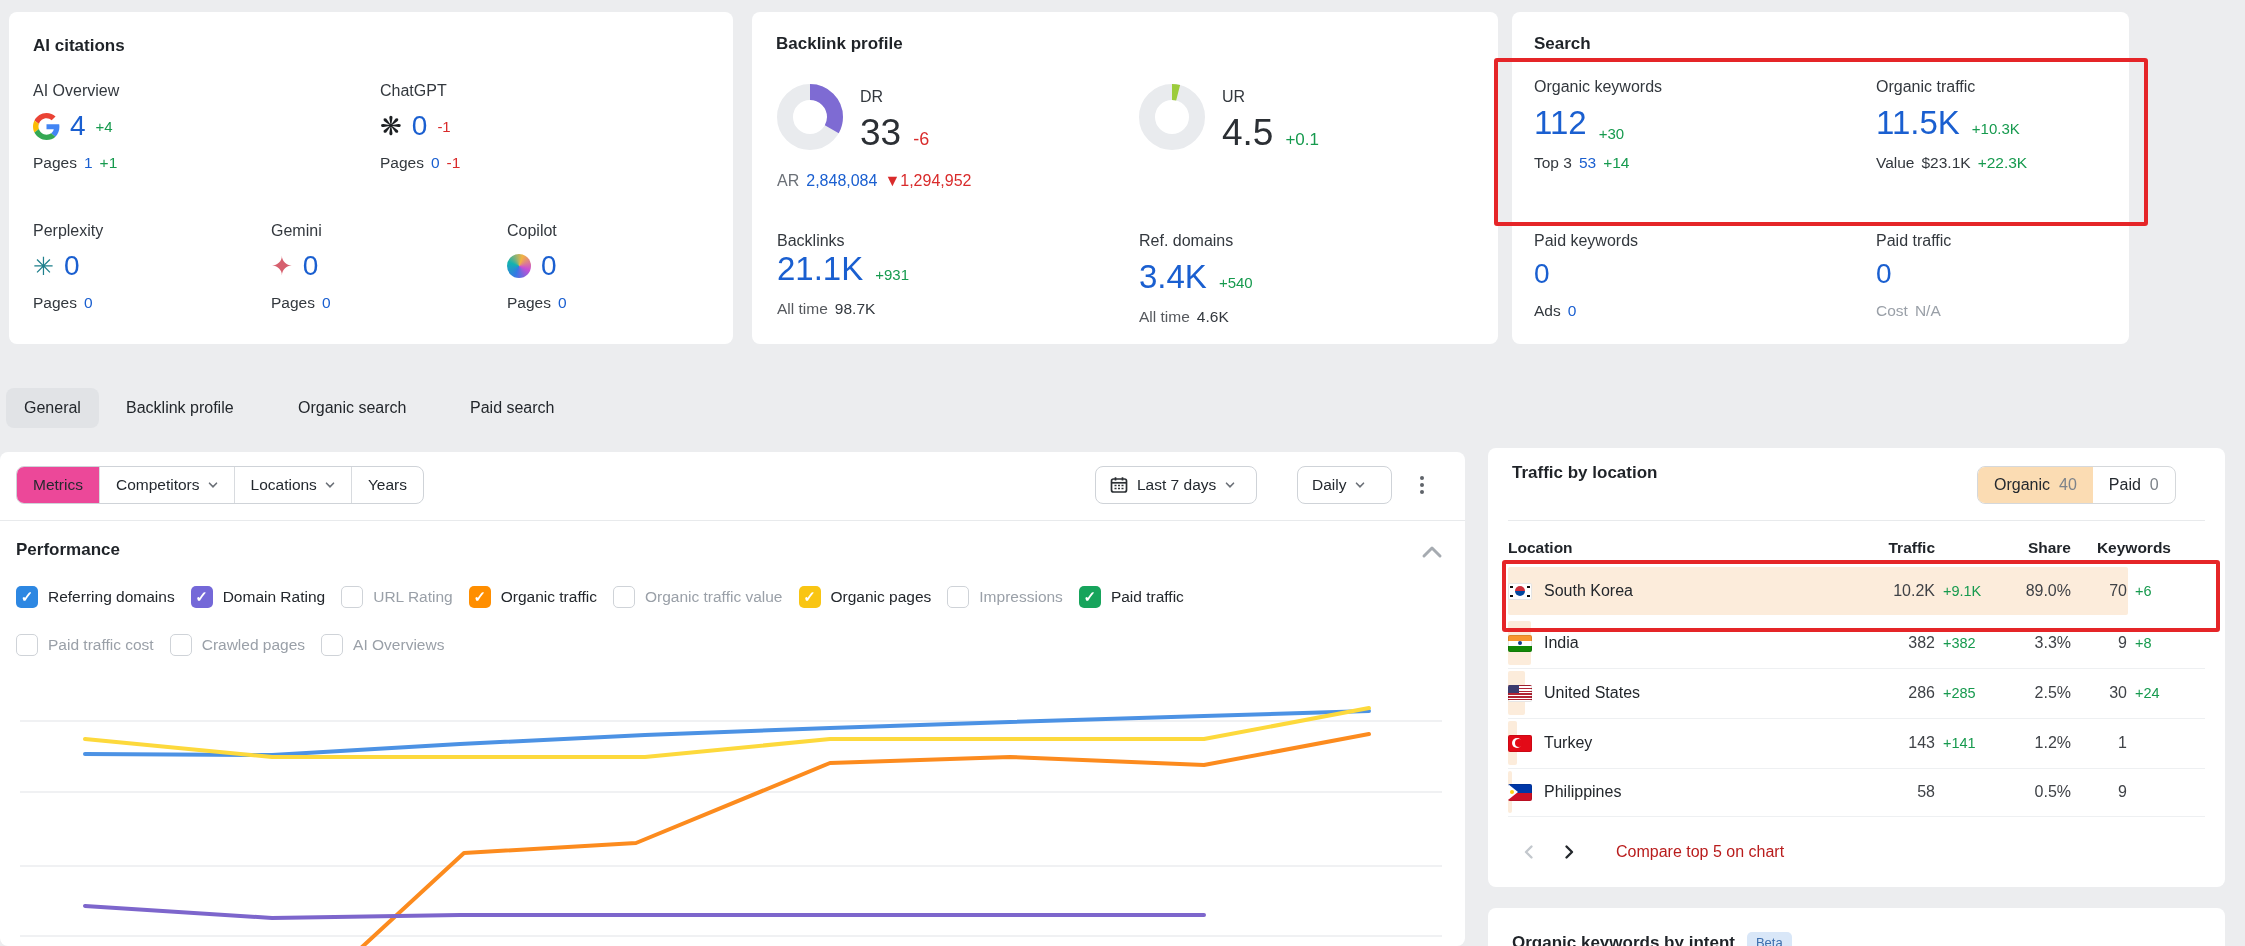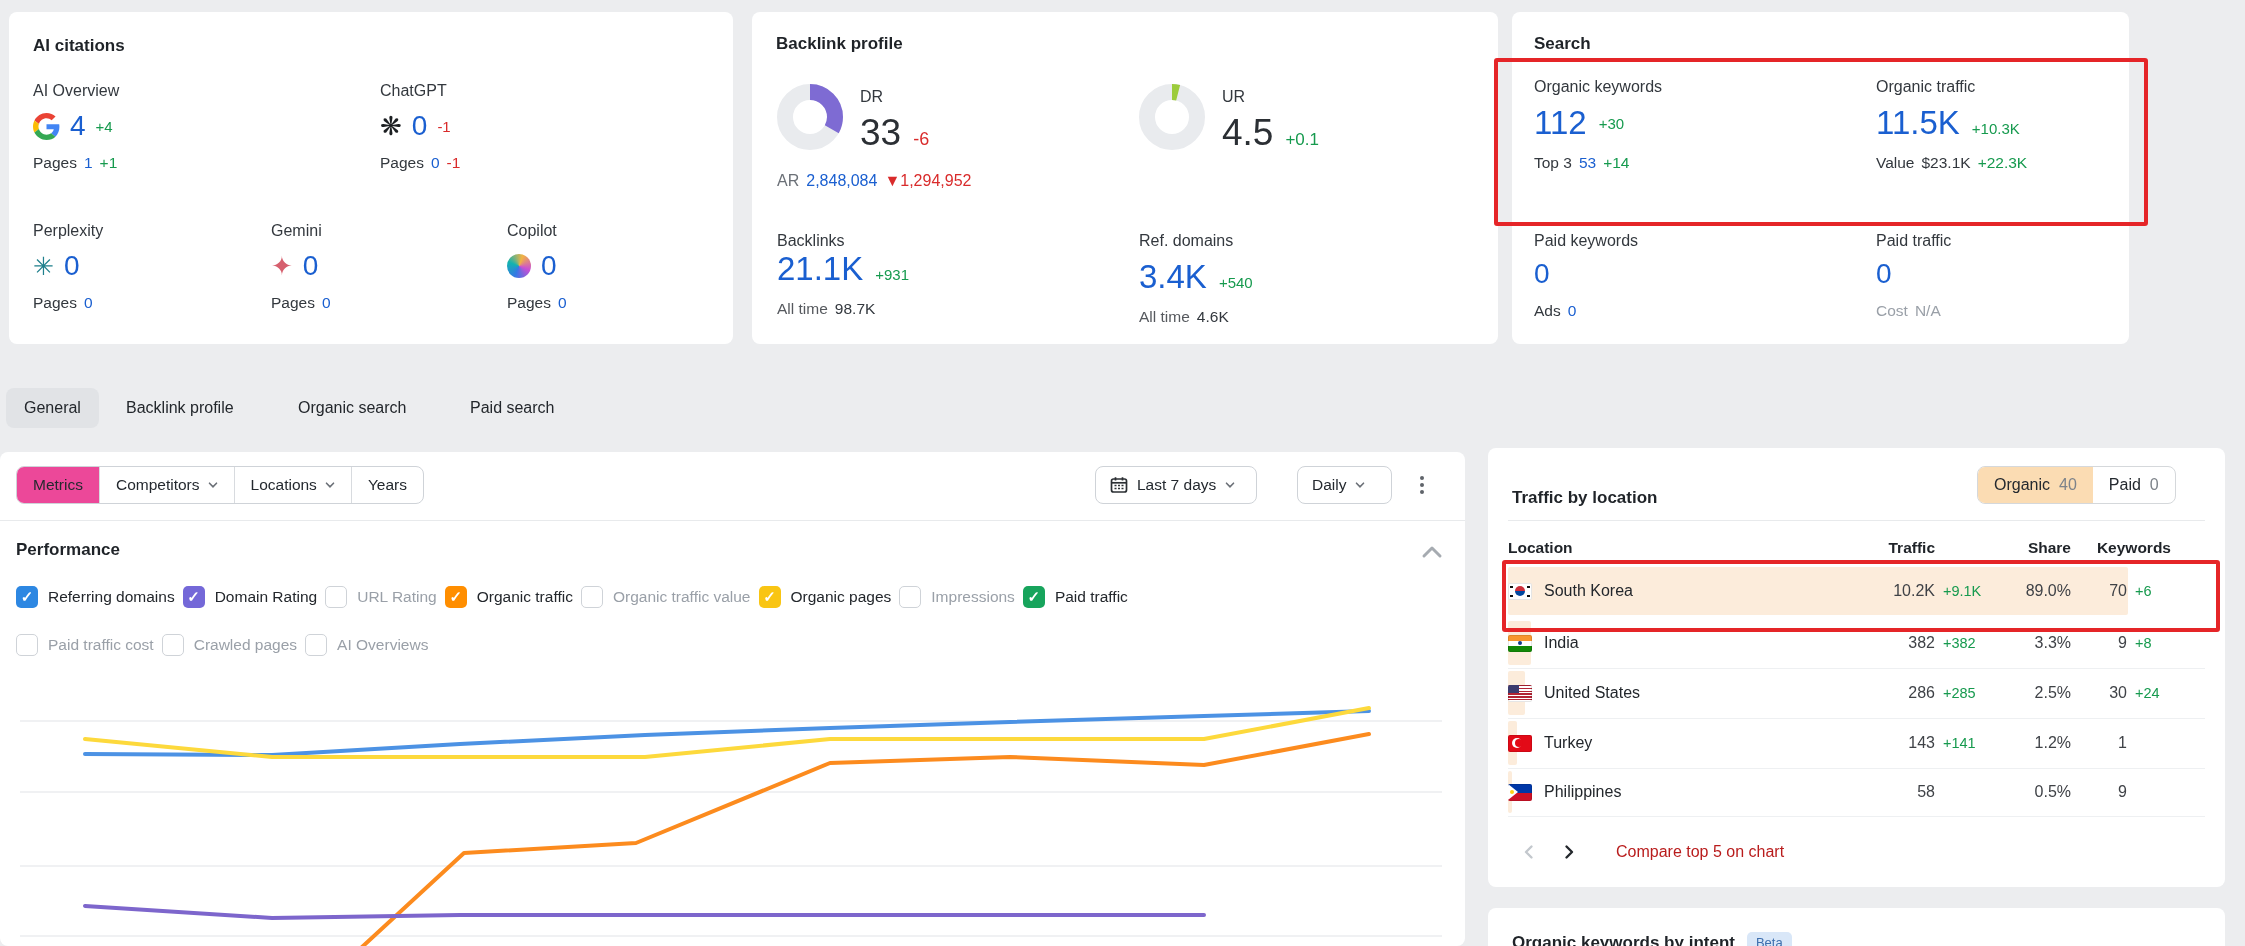--- a/index.html
+++ b/index.html
@@ -32,21 +32,21 @@
   .seg-group{position:absolute;display:flex;border:1px solid #cfd3d8;border-radius:8px;background:#fff;height:38px;box-sizing:border-box;overflow:hidden}
   .seg{display:flex;align-items:center;gap:8px;padding:0 16px;font-size:15.5px;color:#24292f;border-right:1px solid #d8dbdf}
   .seg:last-child{border-right:none}
   .seg.active{background:#ec4899}
   .btn{position:absolute;display:flex;align-items:center;gap:9px;border:1px solid #cfd3d8;border-radius:8px;
        background:#fff;height:38px;padding:0 14px;font-size:15.5px;color:#24292f;box-sizing:border-box}
   .chev{width:10px;height:10px;flex:none}
   .kebab{position:absolute;width:4px}
   .kebab i{display:block;width:4px;height:4px;border-radius:50%;background:#5f646a;margin:3px 0}
   
-  .cbrow{position:absolute;display:flex;gap:8px;align-items:center}
+  .cbrow{position:absolute;display:flex;gap:16px;align-items:center}
   .cbitem{display:flex;align-items:center;gap:10px;font-size:15.5px}
   .cbbox{width:22px;height:22px;border-radius:5px;box-sizing:border-box;position:relative;flex:none}
   .cbbox.off{border:1.5px solid #cfd3d8;background:#fff}
   .cbbox.on::after{content:"✓";position:absolute;left:0;top:0;width:100%;height:100%;
        display:flex;align-items:center;justify-content:center;color:#fff;font-size:15px;font-weight:700}
   .cblabel.on{color:#23272c}.cblabel.off{color:#9aa0a8}
   
   .trow{position:absolute;left:0;width:737px;display:grid;
         grid-template-columns:20px 351px 76px 58px 78px 56px 44px 20px;align-items:center}
   .trow .cell-r{text-align:right;font-size:16px;color:#3f4247}
@@ -213,21 +213,21 @@
       <span style="color:#33383e">4.6K</span>
     </div>
   </div>
 </div>
 
 <div class="card" style="left:1512px;top:12px;width:617px;height:332px">
   <div class="ctitle" style="left:22px;top:22px">Search</div>
 
   <div style="position:absolute;left:22px;top:64px">
     <div class="mlabel"><span>Organic keywords</span><sup class="info"></sup></div>
-    <div style="display:flex;align-items:center;gap:12px;margin-top:8px">
+    <div style="display:flex;align-items:flex-end;gap:12px;margin-top:8px">
       <span class="bigger">112</span>
       <span class="pos" style="font-size:15px">+30</span>
     </div>
     <div class="sub">
       <span>Top 3</span>
       <span class="pv">53</span>
       <span class="pos">+14</span>
     </div>
   </div>
 
@@ -380,21 +380,21 @@
       <line x1="20" x2="1442" y1="206" y2="206" stroke="#f0f1f3" stroke-width="2"></line>
       <line x1="20" x2="1442" y1="276" y2="276" stroke="#f0f1f3" stroke-width="2"></line>
       <polyline points="85,94 272,95 460,84 645,75 830,68 1010,62 1204,56 1369,51" fill="none" stroke="#4c92e4" stroke-width="4" stroke-linejoin="round" stroke-linecap="round"></polyline>
       <polyline points="85,79 272,97 460,97 645,97 830,79 1010,79 1204,79 1369,48" fill="none" stroke="#fdd93c" stroke-width="4" stroke-linejoin="round" stroke-linecap="round"></polyline>
       <polyline points="272,370 464,193 636,183 830,103 1010,97 1204,105 1369,74" fill="none" stroke="#fc8b1e" stroke-width="4" stroke-linejoin="round" stroke-linecap="round"></polyline>
       <polyline points="85,246 272,258 460,255 645,255 830,255 1010,255 1204,255" fill="none" stroke="#7d66cc" stroke-width="4" stroke-linejoin="round" stroke-linecap="round"></polyline>
     </svg>
 </div>
 
 <div class="card" style="left:1488px;top:448px;width:737px;height:439px">
-  <div class="ctitle" style="left:24px;top:40px">Traffic by location</div>
+  <div class="ctitle" style="left:24px;top:15px">Traffic by location</div>
 
   <div class="toggle" style="left:489px;top:18px">
     <div class="tg active">
       <span>Organic</span>
       <span class="cnt">40</span>
       </div>
     <div class="tg">
       <span>Paid</span>
       <span class="cnt">0</span>
       </div>

